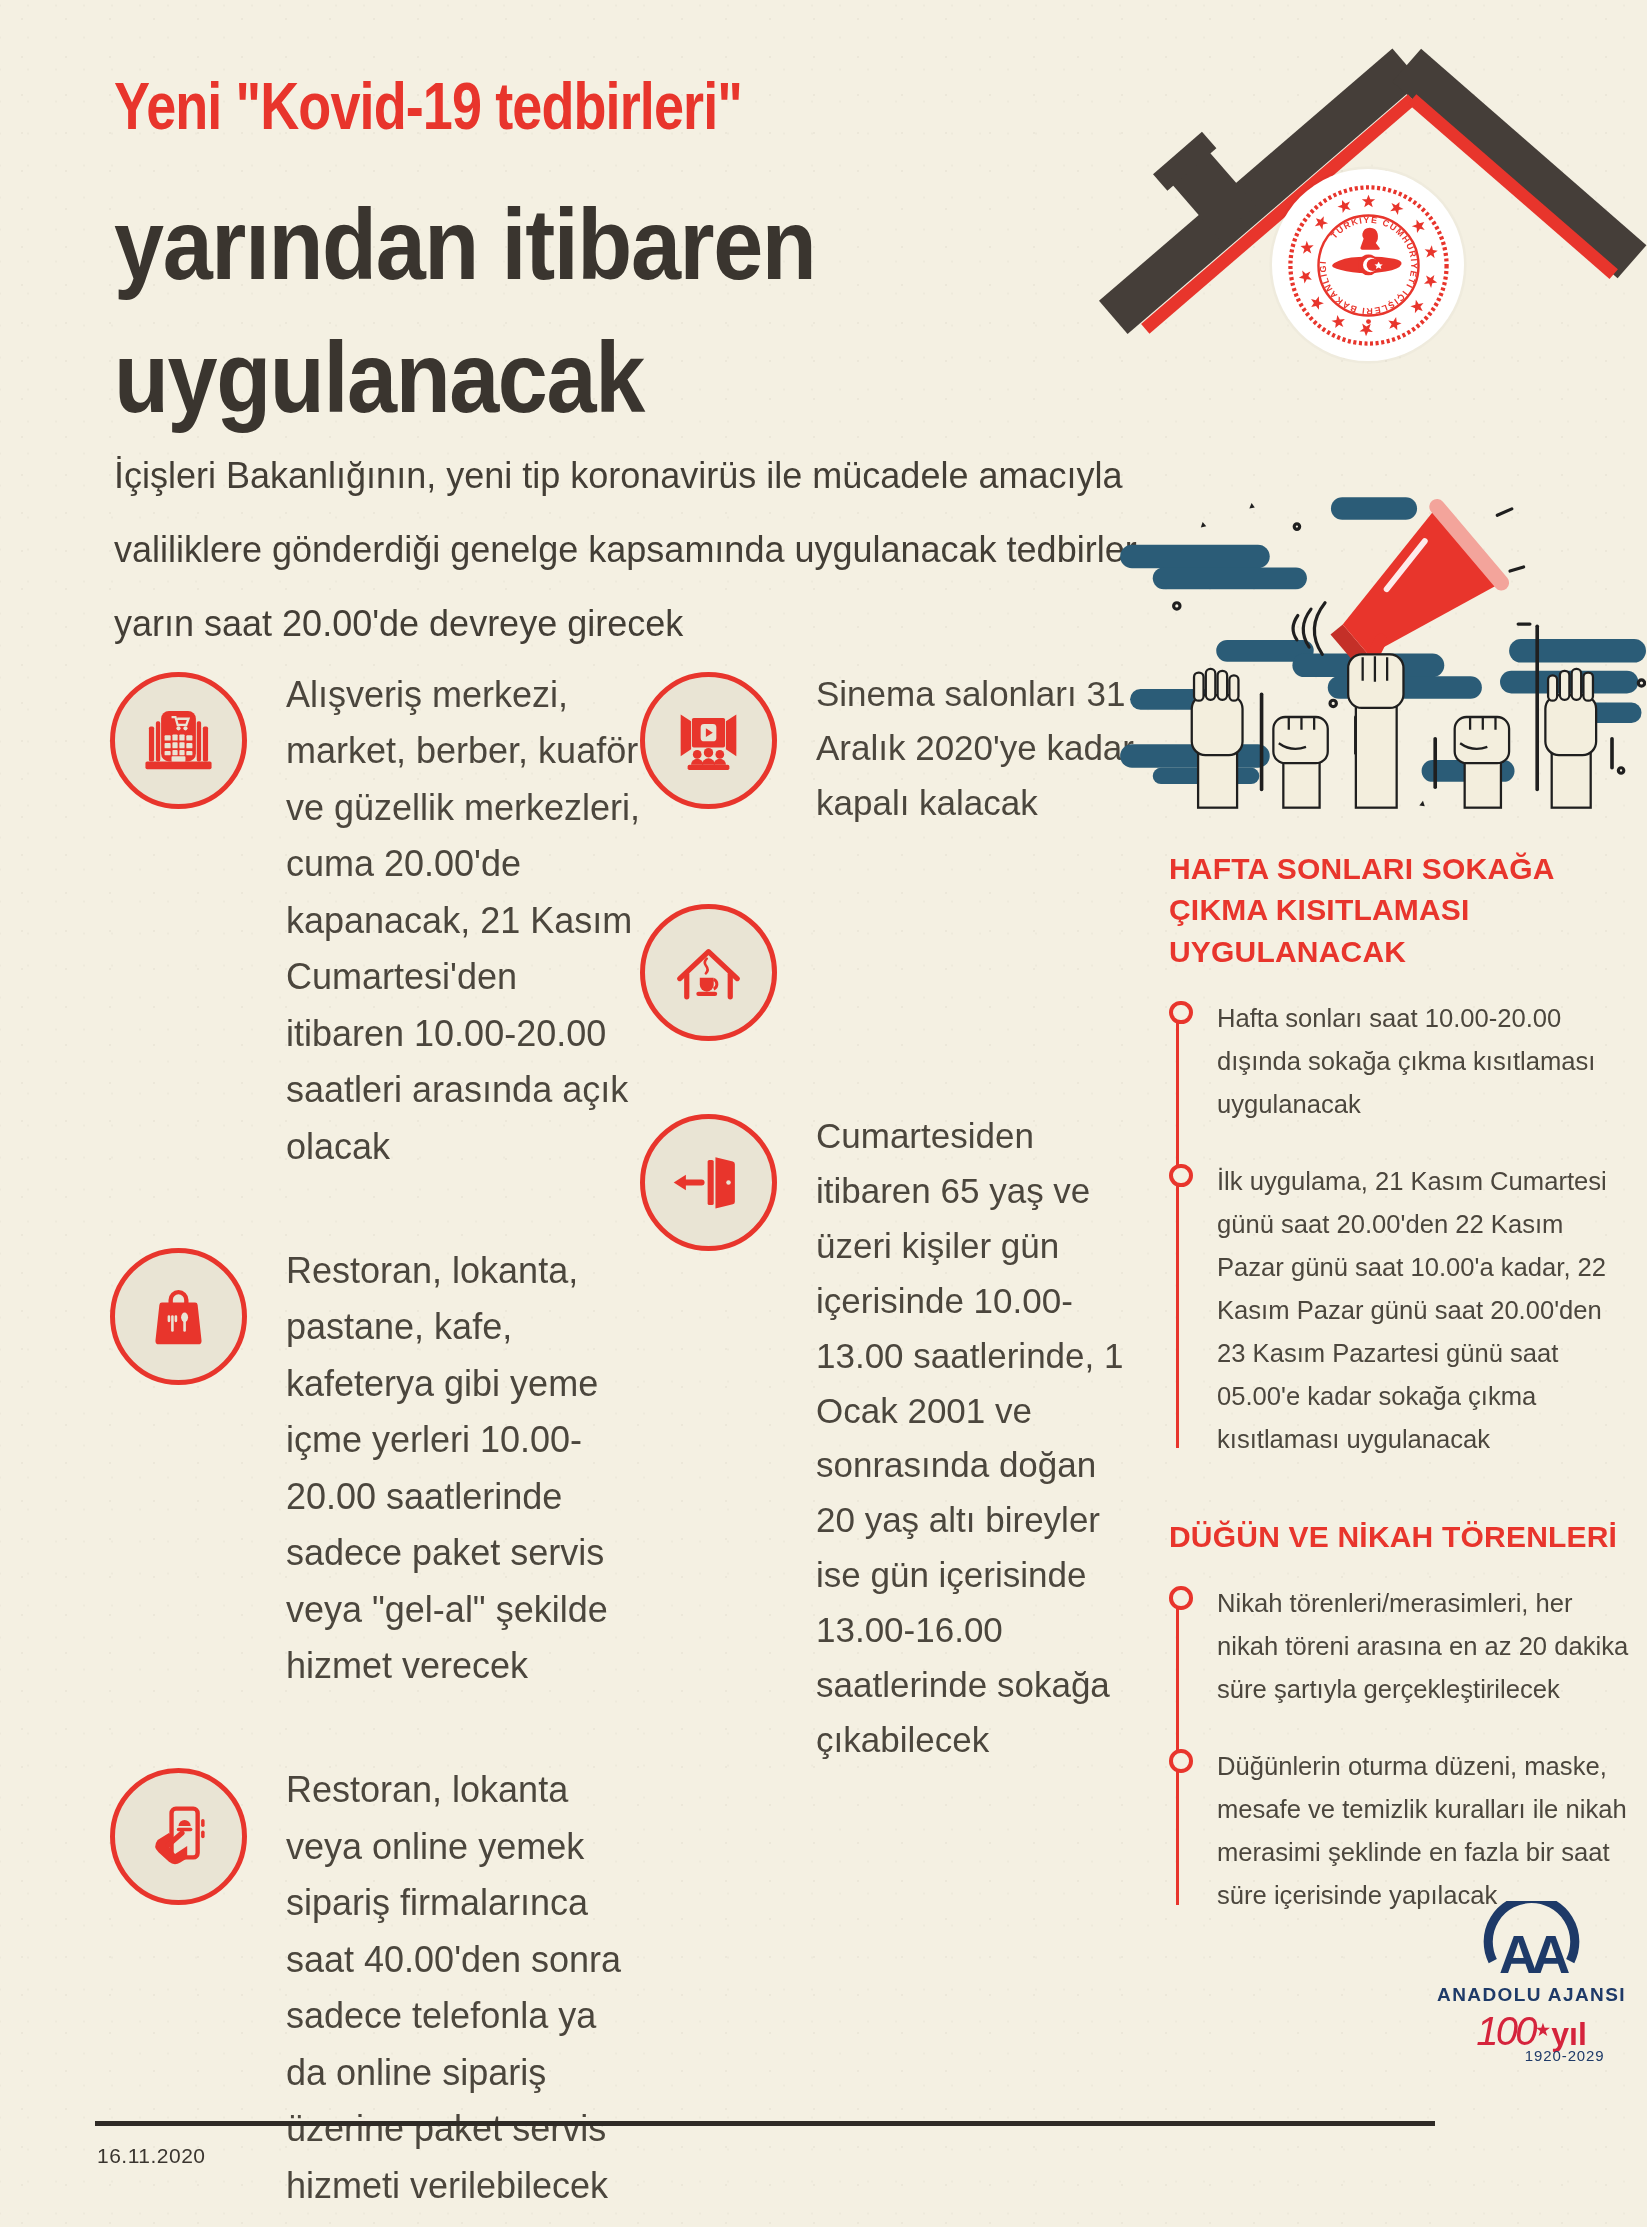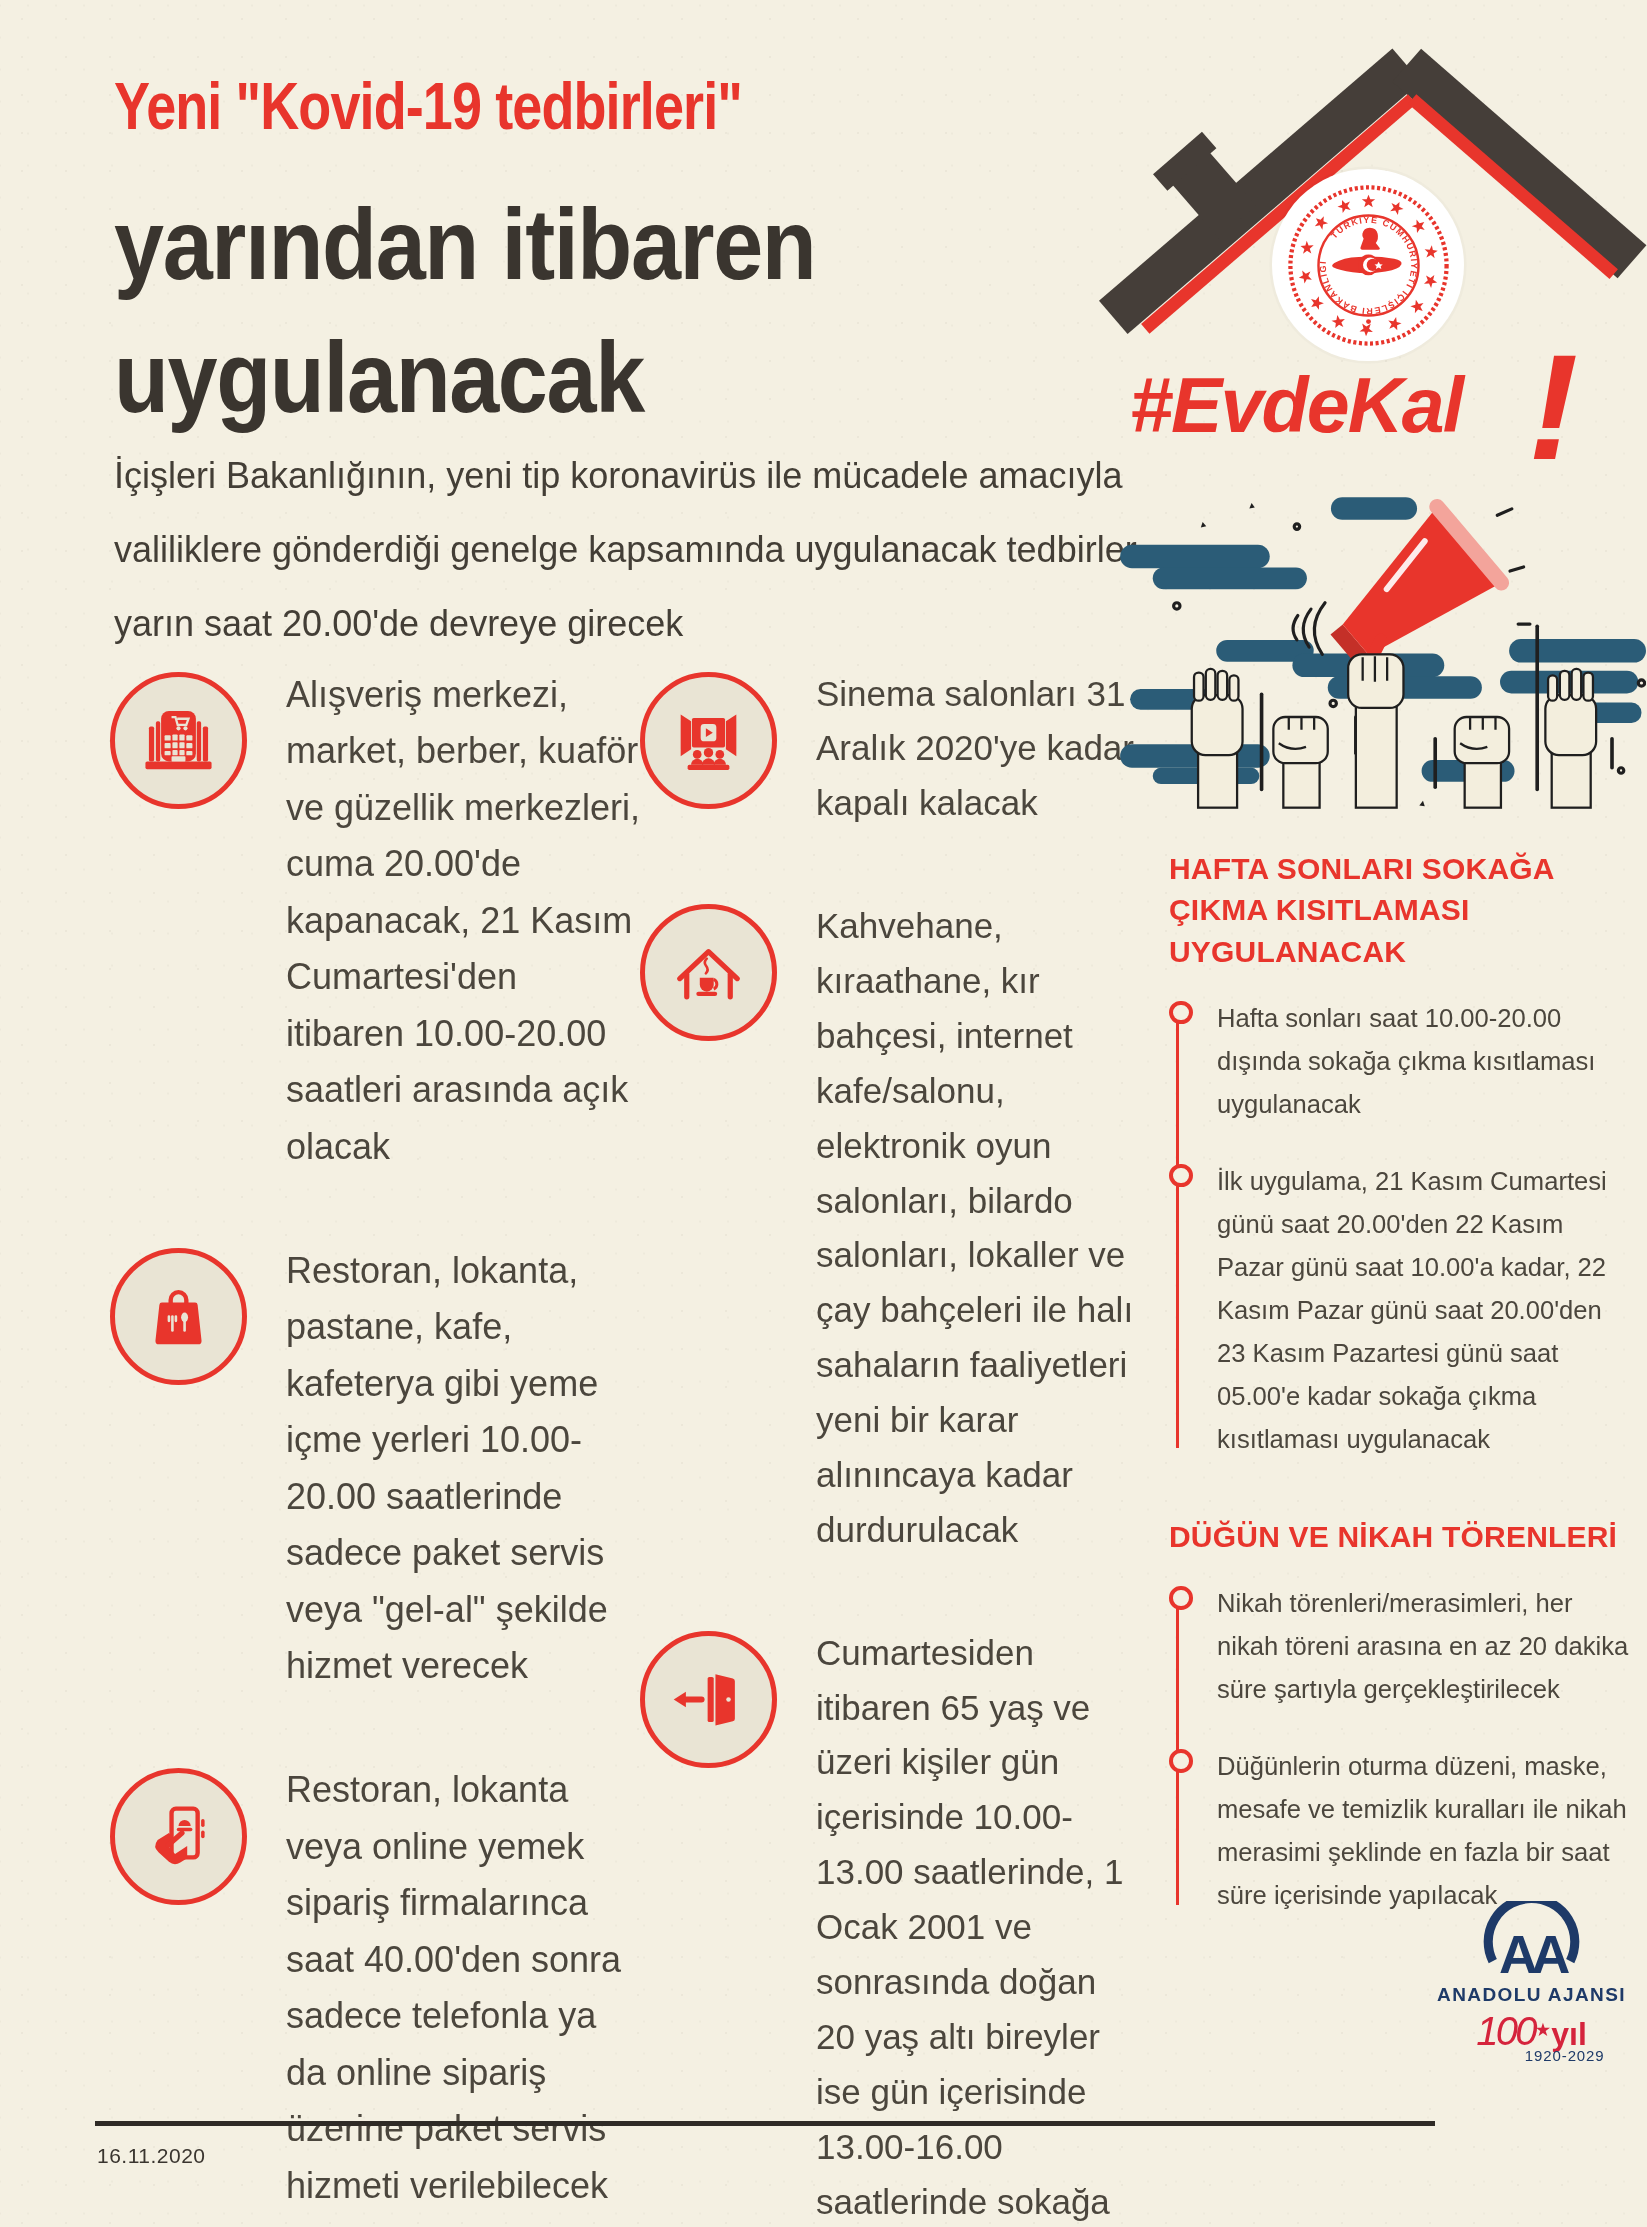--- a/index.html
+++ b/index.html
@@ -203,21 +203,20 @@
             <path d="M17,57 L50,26 L83,57"></path>
             <path d="M25,52 v26"></path>
             <path d="M75,52 v26"></path>
           </g>
           <path d="M40,56 h16 v8 a8,8 0 0 1 -16,0 z" fill="#e8352c"></path>
           <path d="M56,58 a6,6 0 0 1 0,11" fill="none" stroke="#e8352c" stroke-width="3.4"></path>
           <rect x="36" y="72" width="24" height="5" rx="2.5" fill="#e8352c"></rect>
           <path d="M47,51 q4,-4 0,-9 q-3,-4 1,-8" fill="none" stroke="#e8352c" stroke-width="3" stroke-linecap="round"></path>
         </svg>
       </div>
-      <div class="item-text">Kahvehane, kıraathane, kır bahçesi, internet kafe/salonu, elektronik oyun salonları, bilardo salonları, lokaller ve çay bahçeleri ile halı sahaların faaliyetleri yeni bir karar alınıncaya kadar durdurulacak</div>
     </div>
 
     <div class="item">
       <div class="icon-circle">
         <svg viewBox="0 0 100 100" fill="#e8352c">
           <rect x="49" y="24" width="7" height="52" rx="2"></rect>
           <path d="M58,21 l20,5 a3,3 0 0 1 2.3,3 v43 a3,3 0 0 1 -2.3,3 l-20,5 z"></path>
           <circle cx="73" cy="50" r="2.6" fill="#e9e4d4"></circle>
           <path d="M42,50 H22" stroke="#e8352c" stroke-width="7" stroke-linecap="round"></path>
           <polygon points="24,41 10,50 24,59"></polygon>
@@ -298,24 +297,20 @@
         <path d="M-56,-4 q14,-9 40,-10 q30,-2 58,3 q14,3 12,9 q-3,8 -26,12 q-28,5 -54,1 q-22,-3 -32,-8 q-4,-3 2,-7 z"></path>
         <circle cx="0" cy="-1" r="17" fill="#e8352c"></circle>
       </g>
       <circle cx="3" cy="-1" r="12" fill="#ffffff"></circle>
       <circle cx="7" cy="-1" r="10" fill="#e8352c"></circle>
       <path d="M14,-7 l2.5,4.5 5,0.5 -3.8,3.4 1.2,5 -4.9,-2.8 -4.9,2.8 1.2,-5 -3.8,-3.4 5,-0.5 z" fill="#ffffff" transform="translate(4,0) scale(0.9)"></path>
       <circle cy="92" r="4" fill="#e8352c"></circle>
     </svg>
   </div>
 
-  <div class="evdekal-row">
-    <span class="hashtag">#EvdeKal</span>
-    <span class="bang">!</span>
-  </div>
 
   <svg class="megaphone-svg" viewBox="0 0 1200 700">
     <g fill="#2b5c77">
       <rect x="505" y="15" width="190" height="50" rx="25"></rect>
       <rect x="40" y="120" width="330" height="52" rx="26"></rect>
       <rect x="112" y="170" width="340" height="48" rx="24"></rect>
       <rect x="252" y="330" width="215" height="48" rx="24"></rect>
       <rect x="420" y="360" width="335" height="52" rx="26"></rect>
       <rect x="498" y="410" width="340" height="50" rx="25"></rect>
       <rect x="62" y="438" width="185" height="46" rx="23"></rect>

